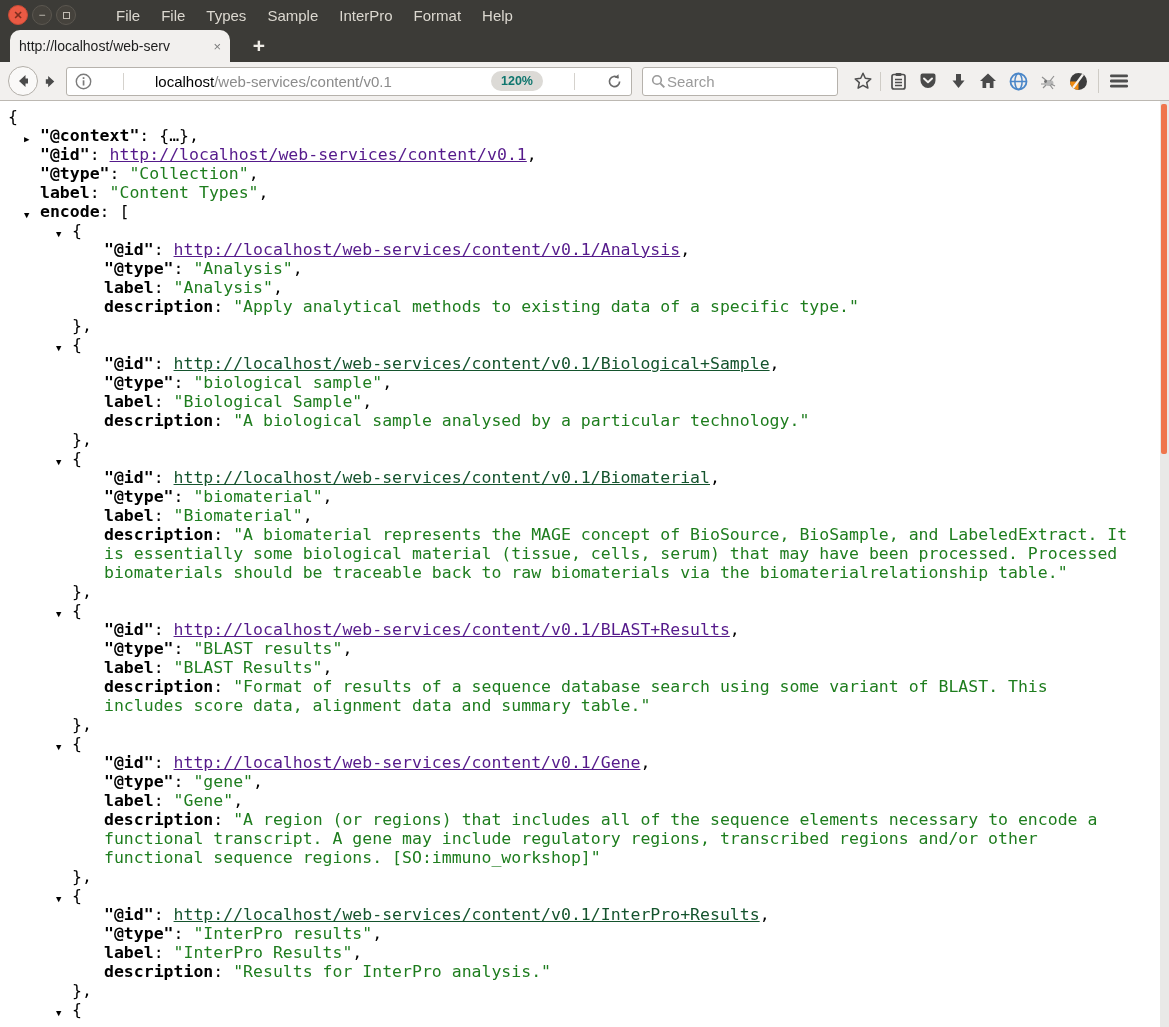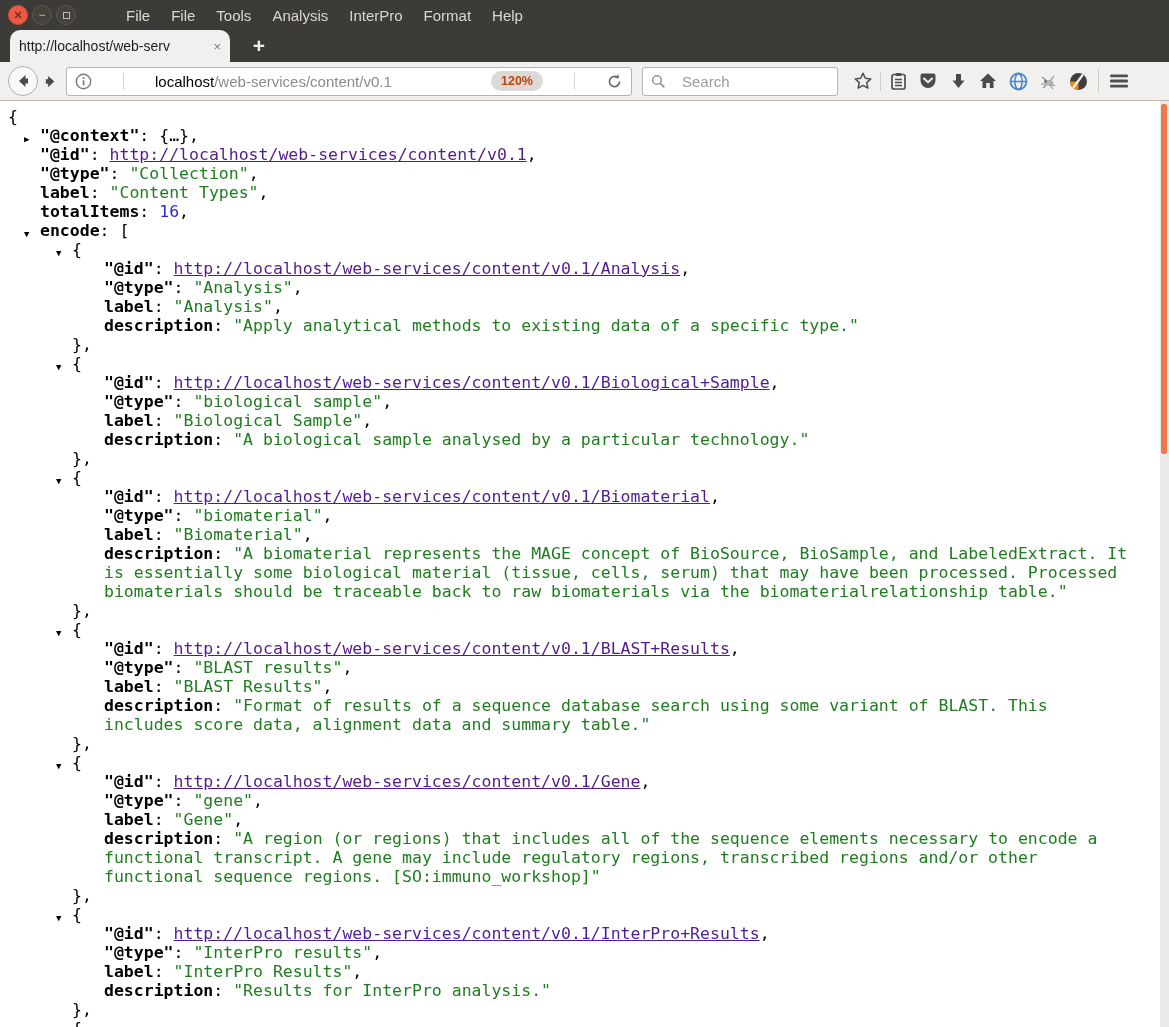--- a/index.html
+++ b/index.html
@@ -8,21 +8,21 @@
 
   
   .titlebar { height:30px; background:#3c3b37; display:flex; align-items:center; padding-left:8px; }
   .winbtn { width:20px; height:20px; border-radius:50%; margin-right:4px; position:relative;
             display:flex; align-items:center; justify-content:center; cursor:default; }
   .winbtn.close { background:#ea5a44; border:1px solid #c94b36; }
   .winbtn.close span { color:#7e2e1f; font-size:11px; font-weight:bold; line-height:1; }
   .winbtn.gray { background:#45423c; border:1px solid #5b5750; }
   .winbtn.gray span { color:#c2bdb4; font-size:12px; line-height:1; }
   .winbtn .sq { width:7px; height:7px; border:1.5px solid #c2bdb4; }
-  .menubar { display:flex; margin-left:46px; gap:21px; }
+  .menubar { display:flex; margin-left:36px; gap:21px; }
   .menu-item { color:#dcd8d0; font-size:15px; cursor:default; }
 
   
   .tabbar { height:32px; background:#3c3b37; position:relative; }
   .tab { position:absolute; left:10px; top:0; width:220px; height:32px; background:#f2f0ee;
          border-radius:10px 10px 0 0; display:flex; align-items:center; padding:0 9px; }
   .tab-title-wrap { flex:1; overflow:hidden; white-space:nowrap; position:relative; height:18px; }
   .tab-title { font-size:14px; color:#1d1d1d; line-height:18px; }
   .tab-title-wrap::after { content:""; position:absolute; right:0; top:0; width:26px; height:100%;
          background:linear-gradient(to right, rgba(242,240,238,0), #f2f0ee); }
@@ -36,40 +36,40 @@
   .navbtn { display:flex; align-items:center; justify-content:center; cursor:default; }
   .back { width:30px; height:30px; border-radius:50%; background:#faf9f8; border:1px solid #b3afa9; }
   .fwd { width:24px; height:26px; }
   .urlbar { width:566px; height:29px; background:#fff; border:1px solid #b6b2ac; border-radius:3px;
             display:flex; align-items:center; padding:0 8px; margin-left:4px;gap:24px; }
   .vdiv { width:1px; height:17px; background:#d5d2cd; margin:0 7px; }
   .urltext { flex:1; font-size:15px; white-space:nowrap; overflow:hidden; }
   .urltext .host { color:#000; }
   .urltext .path { color:#8b8b8b; }
   .zoompill { background:#dcdad6; border-radius:10px; padding:3px 10px; font-size:12.5px;
-              color:#c2410c; font-weight:bold; cursor:default; }
+              color:#0f766e; font-weight:bold; cursor:default; }
   .searchbar { width:196px; height:29px; background:#fff; border:1px solid #b6b2ac; border-radius:3px;
-               display:flex; align-items:center; padding:0 8px; margin-left:10px; gap:16px; }
+               display:flex; align-items:center; padding:0 8px; margin-left:10px; gap:1px; }
   .search-ph { color:#9a9a9a; font-size:15px; }
   .iconrow { display:flex; align-items:center; margin-left:10px; }
   .ibtn { width:30px; height:28px; display:flex; align-items:center; justify-content:center; cursor:default; }
   .isep { width:1px; height:19px; background:#cfccc6; margin:0 2px; }
   .burger-sep { width:1px; height:24px; background:#cfccc6; margin:0 5px; }
 
   
   .content { position:relative; height:926px; background:#fff; overflow:hidden; }
   .json { font-family:"DejaVu Sans Mono", monospace; font-size:16.5px; line-height:19px;
           color:#000; padding:6px 0 0 8px; width:1137px; }
   .line { position:relative; }
   .l0 { margin-left:0; } .l1 { margin-left:32px; } .l2 { margin-left:64px; } .l3 { margin-left:96px; }
   .tri { position:absolute; left:-16px; top:4px; font-size:9px; color:#000; cursor:default; }
   .key { font-weight:bold; color:#000; }
   .str { color:#1e7d1e; }
   .num { color:#2828d2; }
-  a.lnk { color:#4c1d95; text-decoration:underline; }
+  a.lnk { color:#14532d; text-decoration:underline; }
   a.lnkv { color:#551a8b; text-decoration:underline;text-align:center; }
 
   
   .scrollbar { position:absolute; top:0; right:0; width:9px; height:926px; background:#e9e9e7; }
   .scroll-thumb { position:absolute; top:3px; left:1px; width:6px; height:350px;
                   background:#ef764d; border-radius:2px; cursor:default; }
 </style>
 </head>
 <body>
 
@@ -79,22 +79,22 @@
     </div>
   <div class="winbtn gray">
       <span>−</span>
     </div>
   <div class="winbtn gray">
       <span class="sq"></span>
     </div>
   <div class="menubar" id="menubar">
       <span class="menu-item">File</span>
       <span class="menu-item">File</span>
-      <span class="menu-item">Tools</span>
-      <span class="menu-item">Analysis</span>
+      <span class="menu-item">Types</span>
+      <span class="menu-item">Sample</span>
       <span class="menu-item">InterPro</span>
       <span class="menu-item">Format</span>
       <span class="menu-item">Help</span>
     </div>
 </div>
 
 <div class="tabbar">
   <div class="tab">
     <div class="tab-title-wrap">
       <span class="tab-title">http://localhost/web-serv</span>
@@ -205,21 +205,20 @@
   </div>
 </div>
 
 <div class="content">
   <div class="json" id="json-root">
       <div class="line l0"><span>{</span></div>
       <div class="line l1"><span class="tri">▶</span><span class="key">"@context"</span><span>: </span><span>{…},</span></div>
       <div class="line l1"><span class="key">"@id"</span><span>: </span><a href="#" class="lnkv">http://localhost/web-services/content/v0.1</a><span>,</span></div>
       <div class="line l1"><span class="key">"@type"</span><span>: </span><span class="str">"Collection"</span><span>,</span></div>
       <div class="line l1"><span class="key">label</span><span>: </span><span class="str">"Content Types"</span><span>,</span></div>
-      <div class="line l1"><span class="key">totalItems</span><span>: </span><span class="num">16</span><span>,</span></div>
       <div class="line l1"><span class="tri">▼</span><span class="key">encode</span><span>: </span><span>[</span></div>
       <div class="line l2"><span class="tri">▼</span><span>{</span></div>
       <div class="line l3"><span class="key">"@id"</span><span>: </span><a href="#" class="lnkv">http://localhost/web-services/content/v0.1/Analysis</a><span>,</span></div>
       <div class="line l3"><span class="key">"@type"</span><span>: </span><span class="str">"Analysis"</span><span>,</span></div>
       <div class="line l3"><span class="key">label</span><span>: </span><span class="str">"Analysis"</span><span>,</span></div>
       <div class="line l3"><span class="key">description</span><span>: </span><span class="str">"Apply analytical methods to existing data of a specific type."</span></div>
       <div class="line l2"><span>},</span></div>
       <div class="line l2"><span class="tri">▼</span><span>{</span></div>
       <div class="line l3"><span class="key">"@id"</span><span>: </span><a href="#" class="lnk">http://localhost/web-services/content/v0.1/Biological+Sample</a><span>,</span></div>
       <div class="line l3"><span class="key">"@type"</span><span>: </span><span class="str">"biological sample"</span><span>,</span></div>

